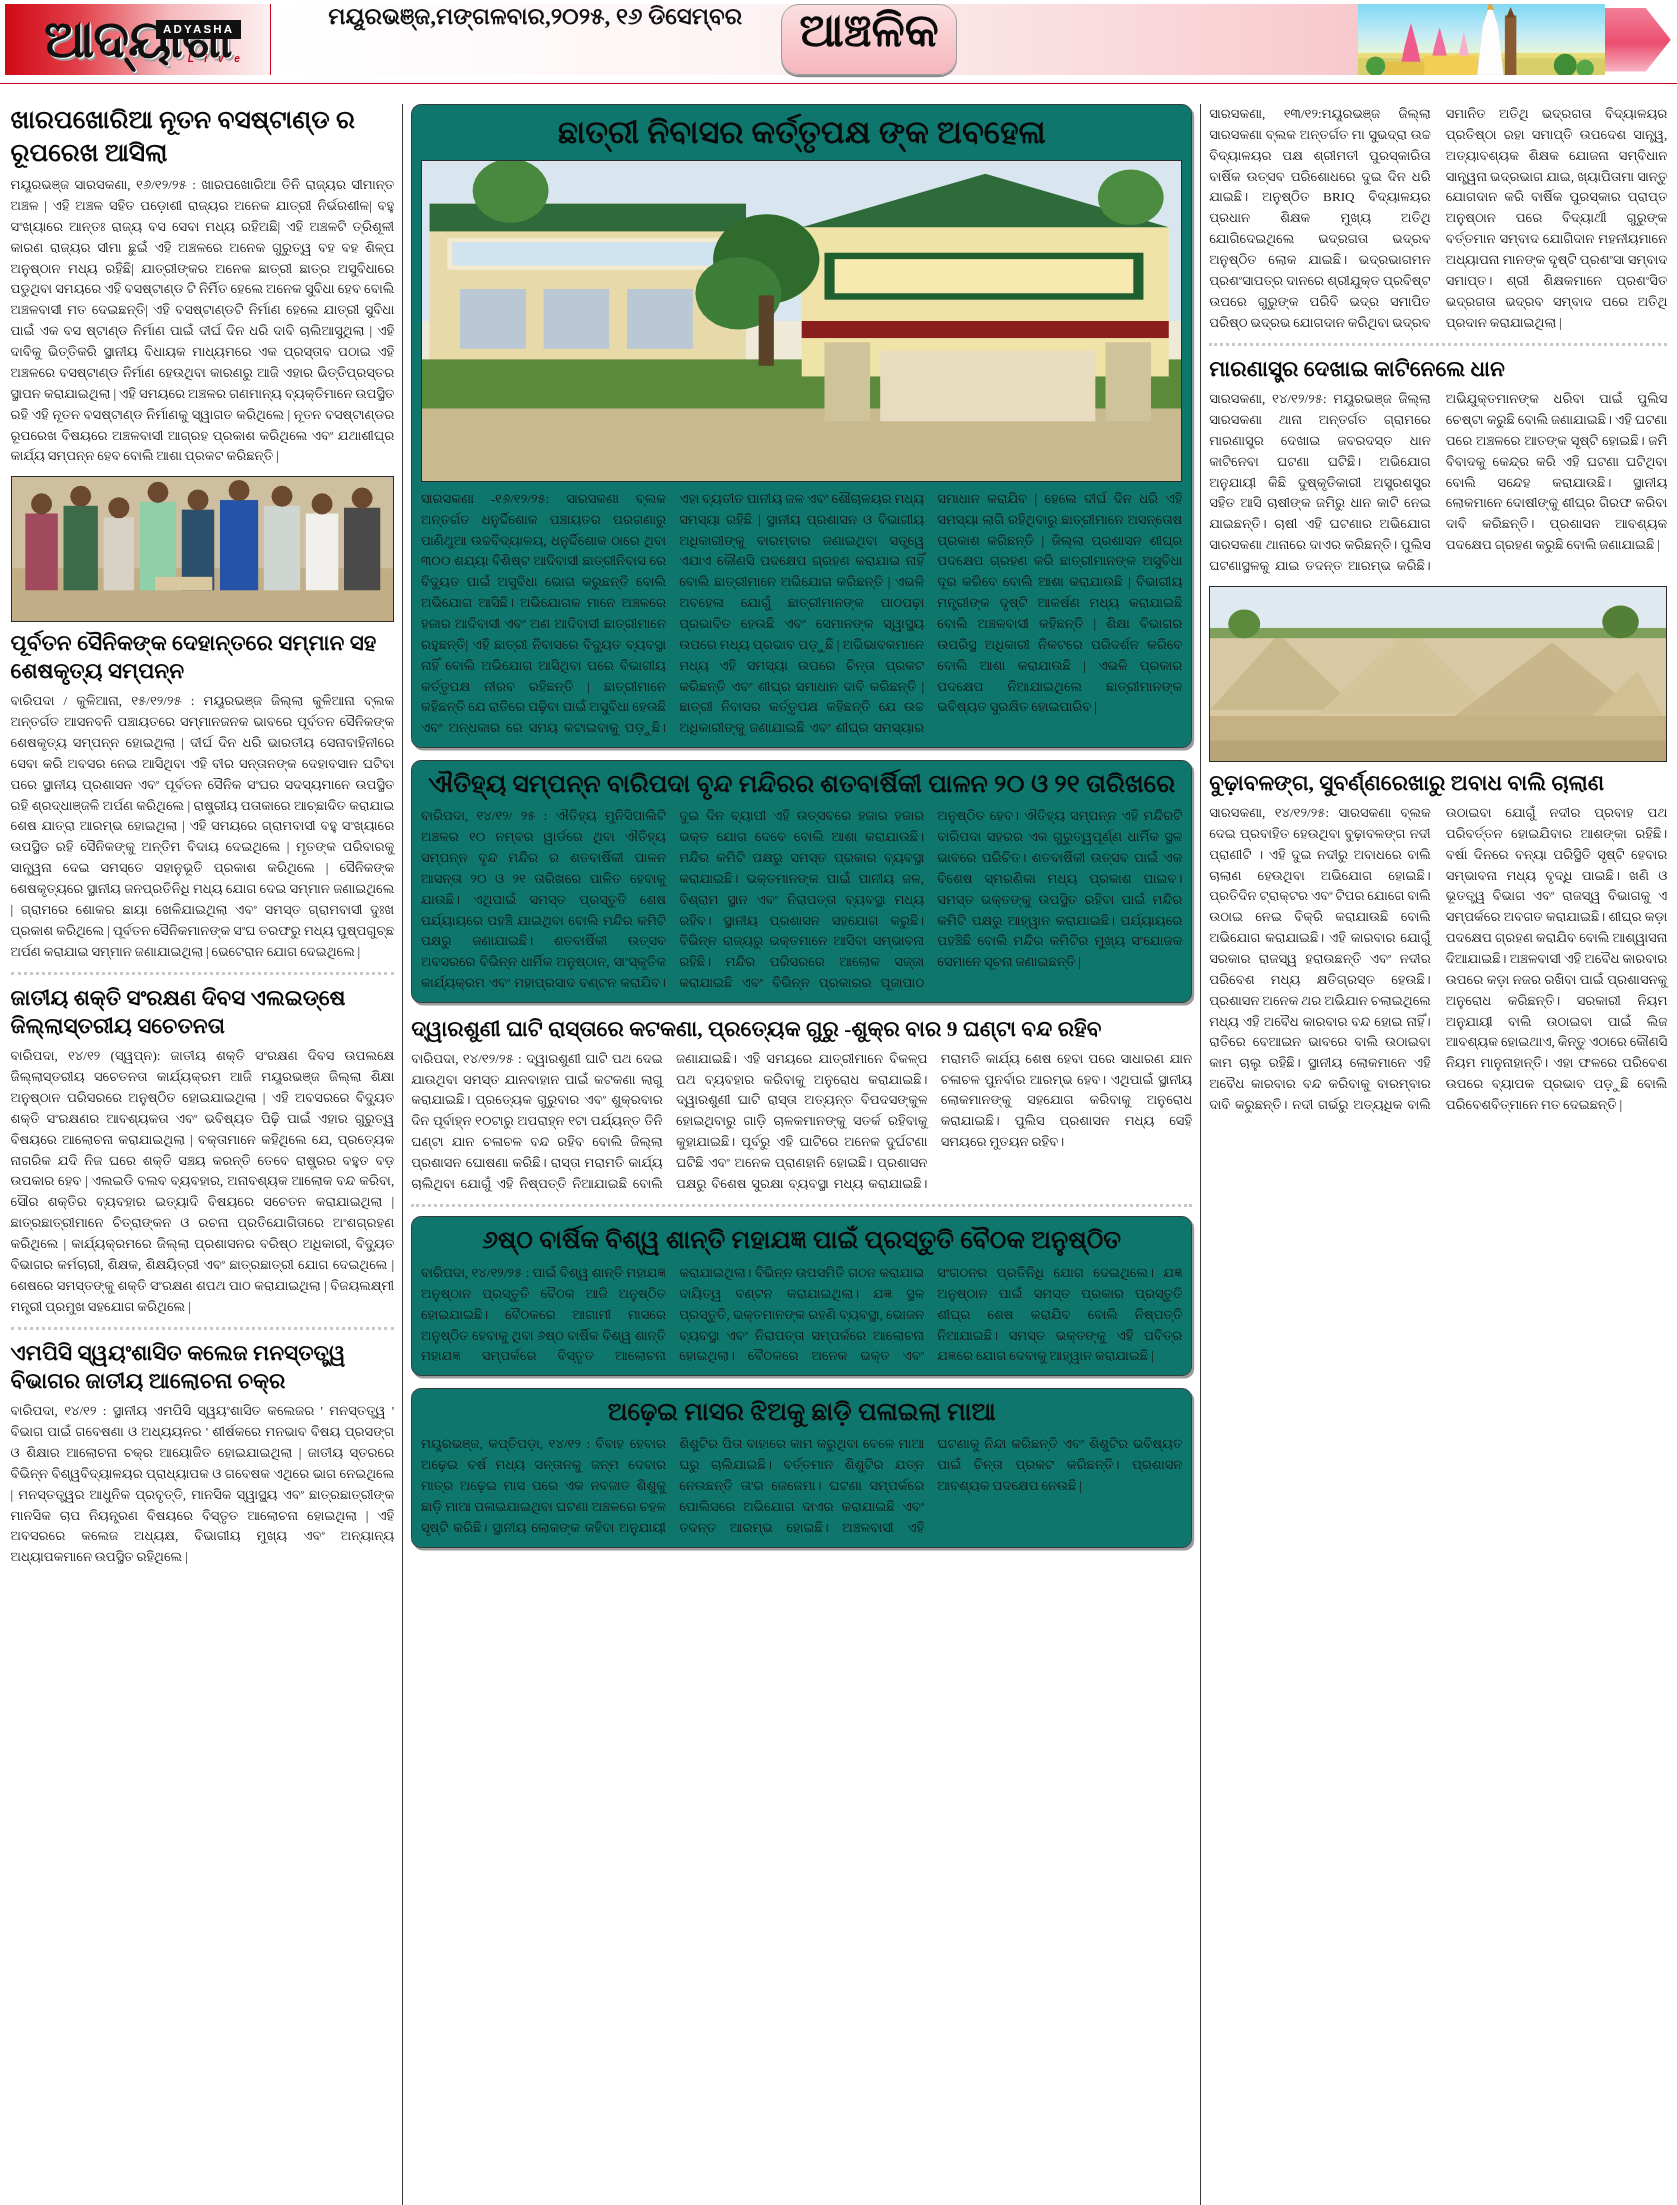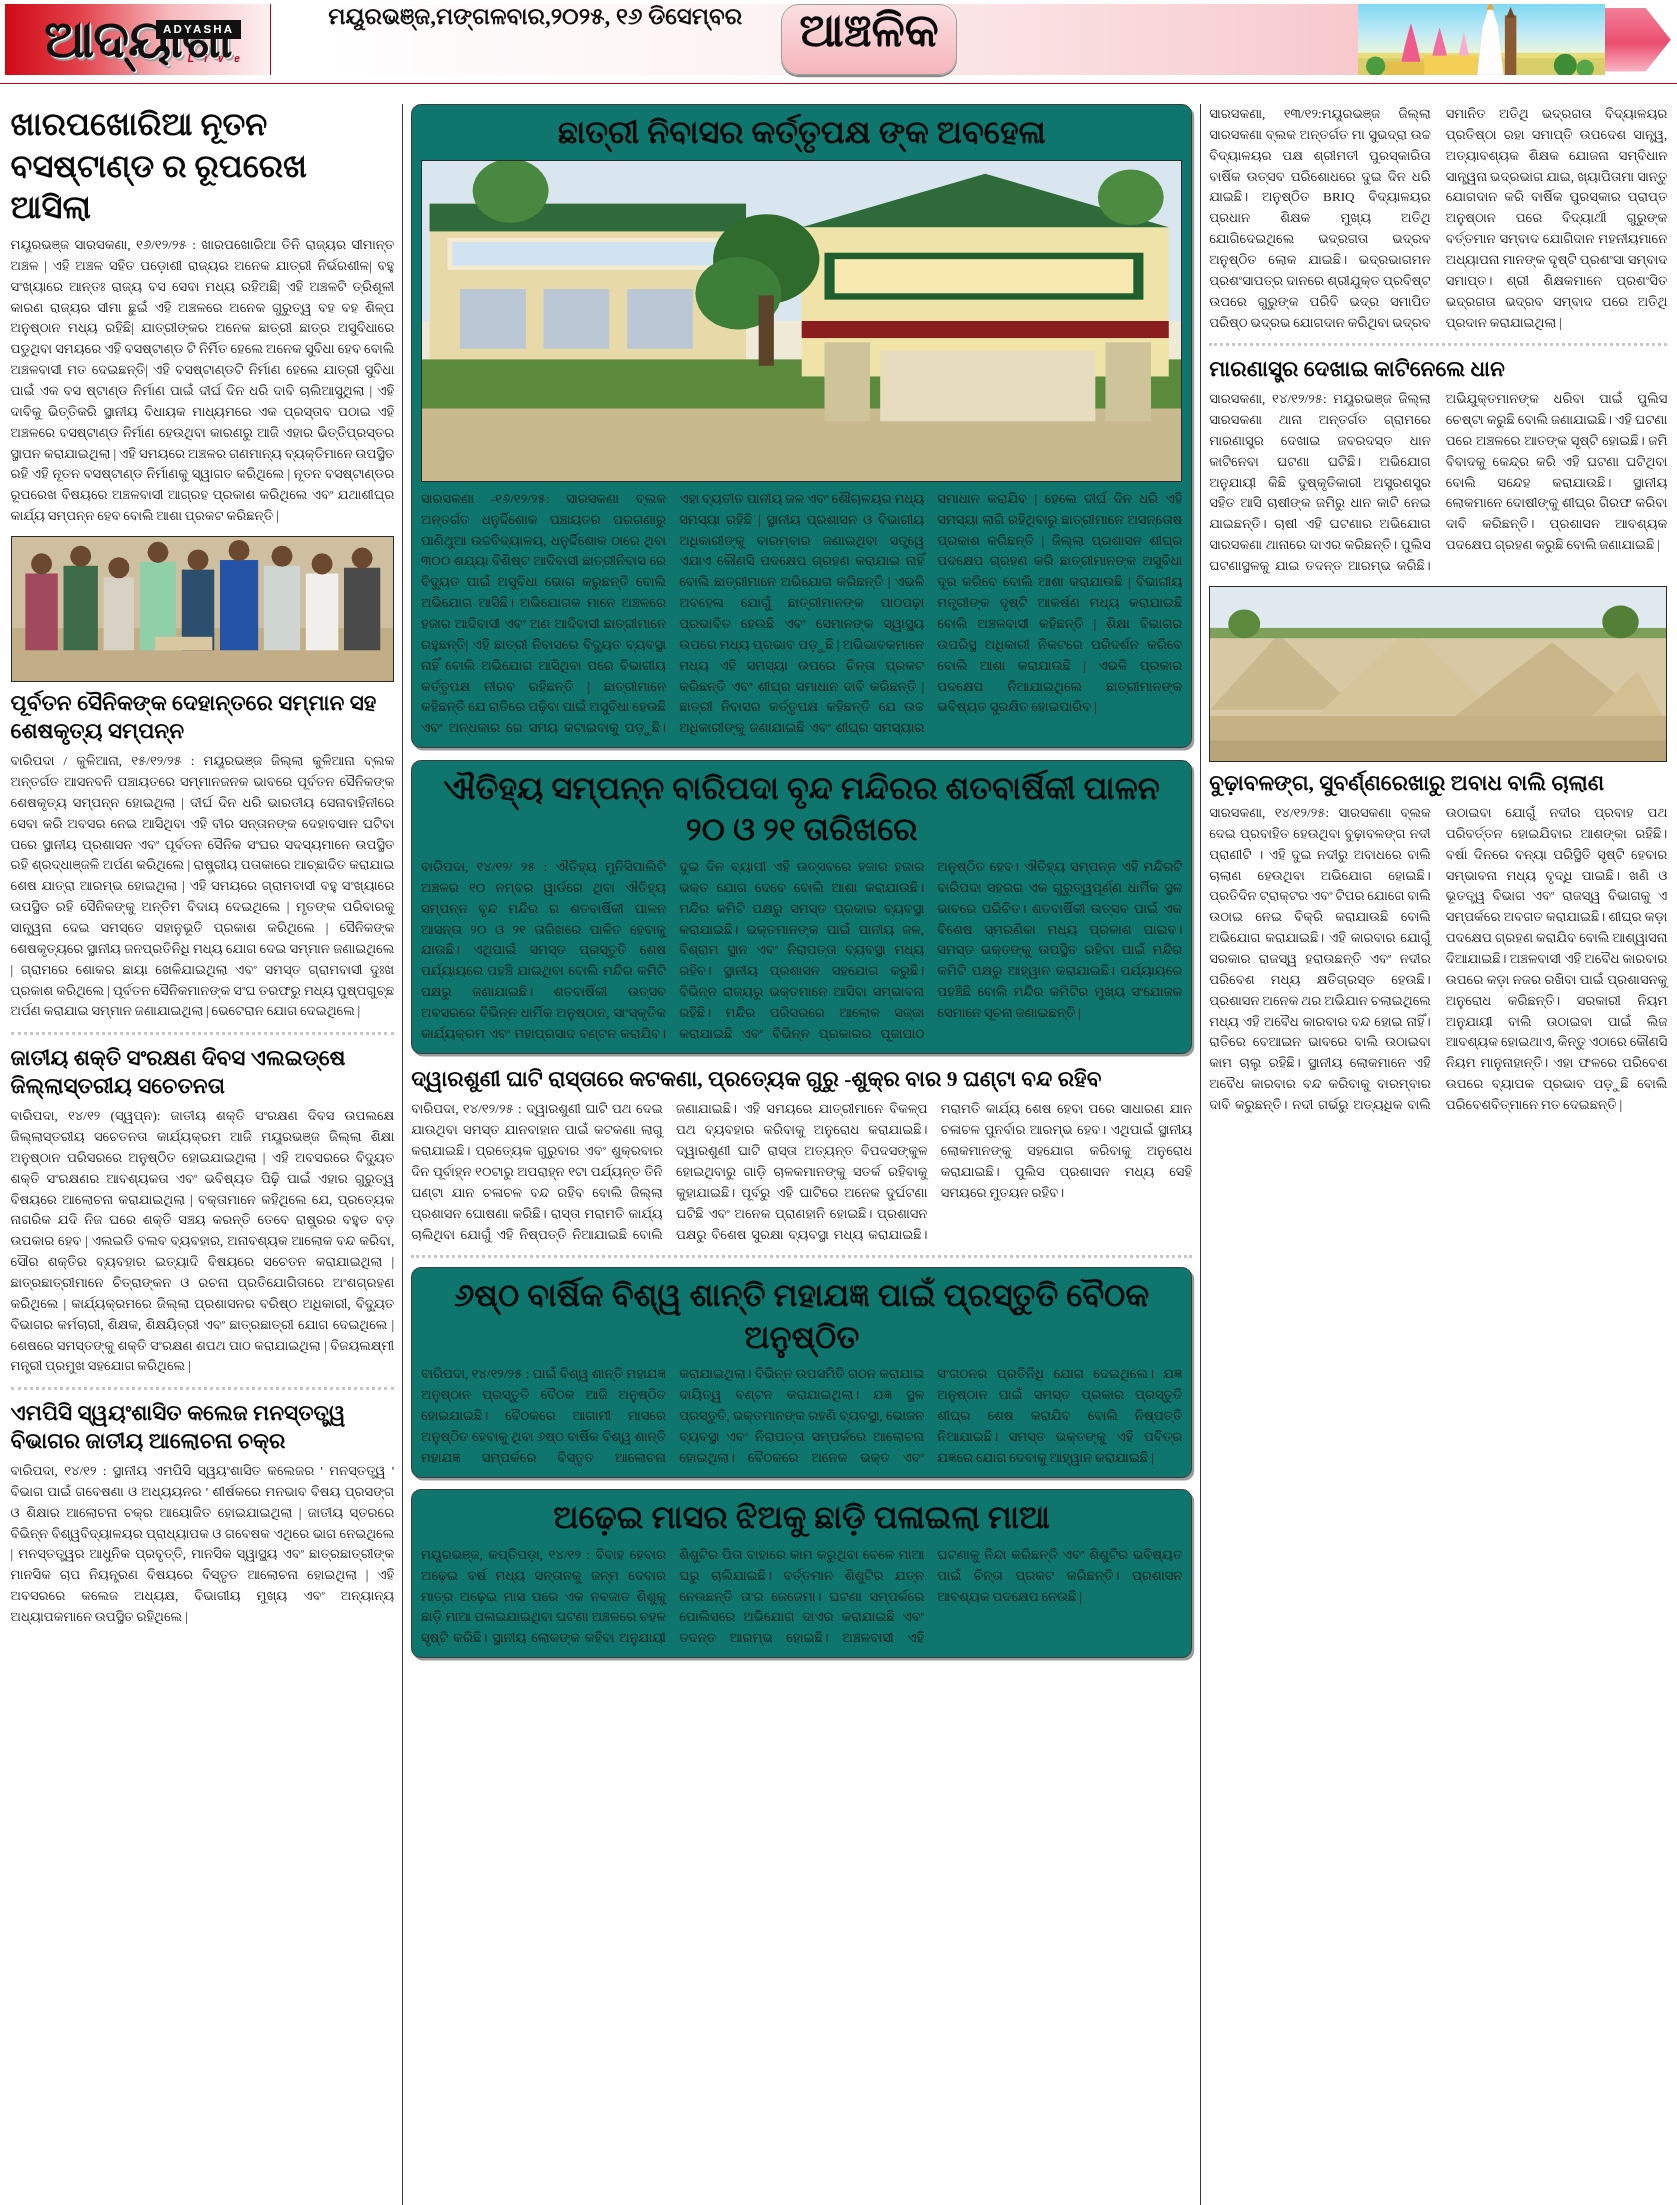--- a/index.html
+++ b/index.html
@@ -85,21 +85,21 @@
   .art{margin-bottom:8.8px;}
   .art-boxed{
     border:1.3px solid #3a3a3a;border-radius:9.7px;padding:7px 8.8px 8px 8.8px;
     box-shadow:2.2px 2.6px 0 #9b9b9b;margin-bottom:11.5px;background:#0f766e;
   }
   .hl{
     font-family:"Liberation Serif", serif;font-weight:bold;color:#0a0a0a;
     line-height:1.30;margin:0 0 6.2px 0;
   }
   .hl-xl{font-size:32px;text-align:center;}
-  .hl-lg{font-size:32px;}
+  .hl-lg{font-size:25px;}
   .hl-md{font-size:21.6px;}
   .hl-c{text-align:center;}
 
   .body-text{
     font-family:"Liberation Serif", serif;font-size:13.2px;line-height:1.58;
     color:#121212;text-align:justify;margin:0;
     -webkit-hyphens:auto;hyphens:auto;word-spacing:-0.4px;
   }
   .bt-2col{column-count:2;column-gap:15px;column-rule:0;}
   .bt-3col{column-count:3;column-gap:13.2px;}

